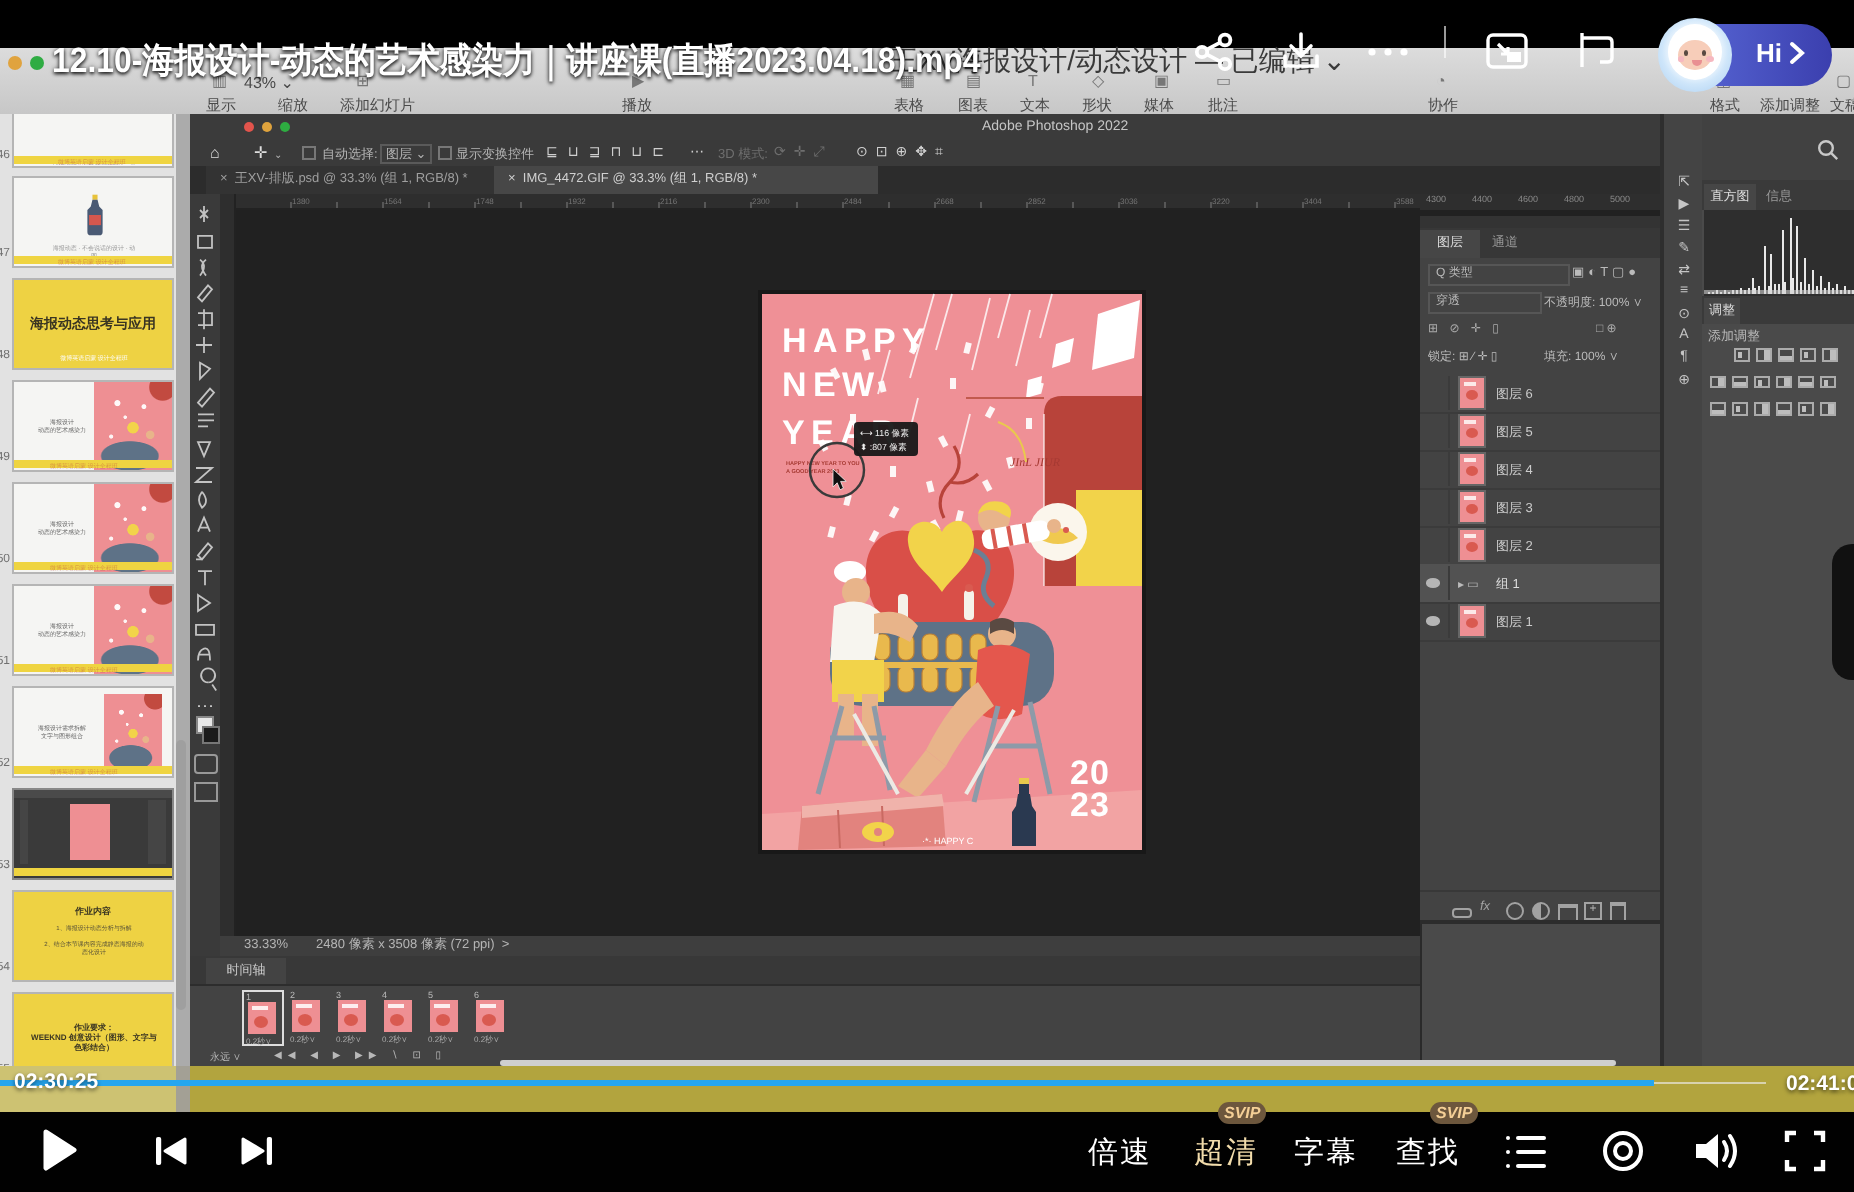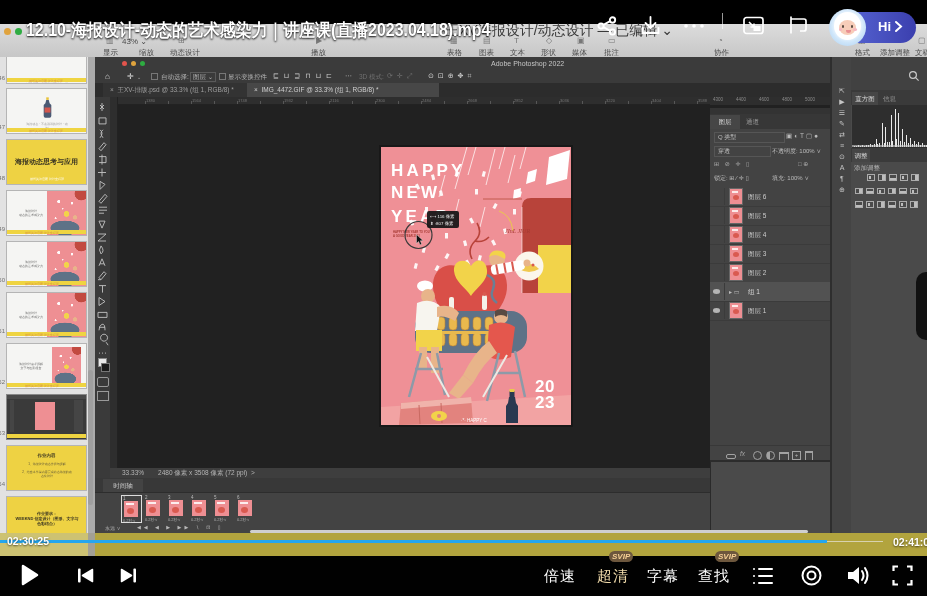--- a/index.html
+++ b/index.html
@@ -59,21 +59,21 @@
   <div class="abs" id="kn-toolbar">
     <div class="tl" style="left:4px;background:#e0a33e;"></div>
     <div class="tl" style="left:15px;background:#2fac43;"></div>
     <div id="kn-title">王XV海报设计/动态设计 — 已编辑 ⌄</div>
 
     <div class="knico" style="left:106px;">▥</div>
       <div class="knlabel" style="left:103px;">显示</div>
     <div class="knlabel" style="left:122px;top:13px;font-size:8px;">43% ⌄</div>
       <div class="knlabel" style="left:139px;">缩放</div>
     <div class="knico" style="left:178px;">⊞</div>
-      <div class="knlabel" style="left:170px;">动态设计</div>
+      <div class="knlabel" style="left:170px;">添加幻灯片</div>
     <div class="knico" style="left:316px;">▶</div>
       <div class="knlabel" style="left:311px;">播放</div>
     <div class="knico" style="left:450px;">▦</div>
       <div class="knlabel" style="left:447px;">表格</div>
     <div class="knico" style="left:483px;">▤</div>
       <div class="knlabel" style="left:479px;">图表</div>
     <div class="knico" style="left:514px;">T</div>
       <div class="knlabel" style="left:510px;">文本</div>
     <div class="knico" style="left:546px;">◇</div>
       <div class="knlabel" style="left:541px;">形状</div>

